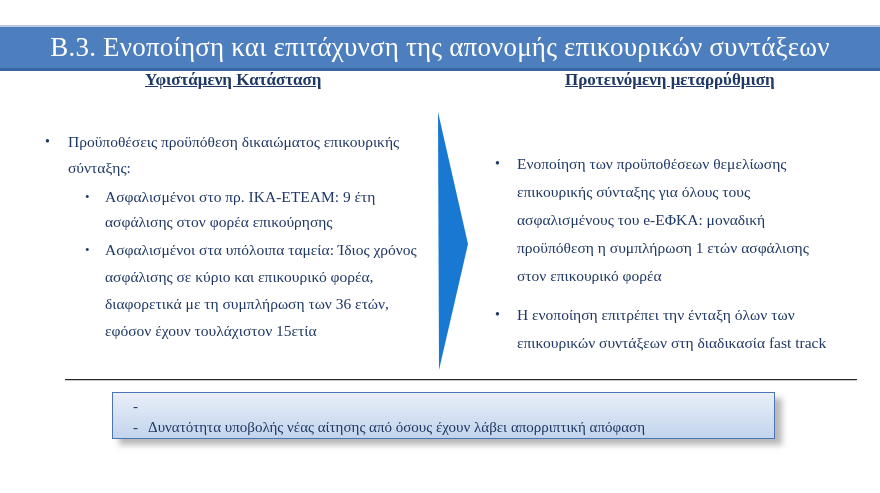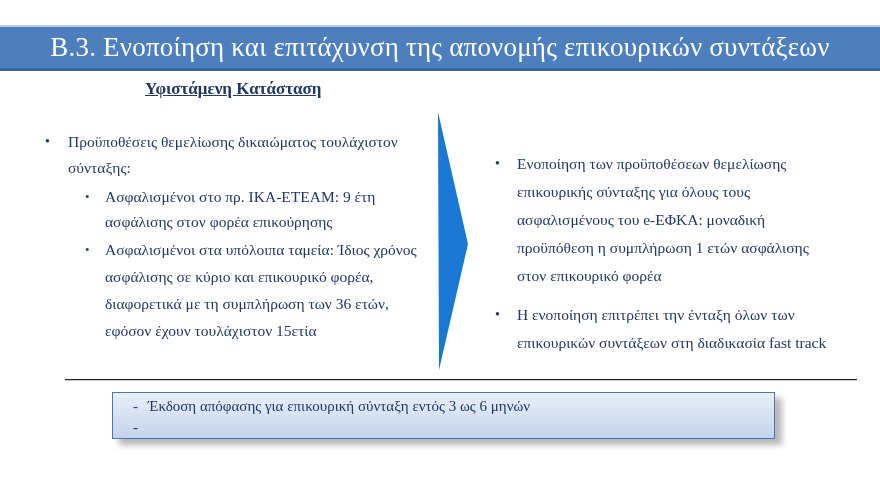--- a/index.html
+++ b/index.html
@@ -19,21 +19,21 @@
     border-bottom: 3px solid #38679f;
     display: flex; align-items: center; justify-content: center; margin-top: 11px;
   }
   .title-bar h1 {
     color: #ffffff; font-size: 27px; font-weight: normal;
     letter-spacing: 0.2px; white-space: nowrap;
   }
 
   
   .col-header {
-    position: absolute; top: 79px;
+    position: absolute; top: 70px;
     color: #1f3864; font-size: 17px; font-weight: bold;
     text-decoration: underline; white-space: nowrap;
   }
   .col-header.left  { left: 145px; }
   .col-header.right { left: 565px; }
 
   
   .bullet-row { position: absolute; display: flex; color: #1f3864; }
   .marker { flex: 0 0 auto; }
 
@@ -72,24 +72,25 @@
 <body>
 
 <div class="slide">
 
   <div class="title-bar">
     <h1>Β.3. Ενοποίηση και επιτάχυνση της απονομής επικουρικών συντάξεων</h1>
   </div>
 
   <div class="col-header left">Υφιστάμενη Κατάσταση</div>
 
+  <div class="col-header right">Προτεινόμενη μεταρρύθμιση</div>
 
   <div class="bullet-row left-main">
     <span class="marker">•</span>
-    <span>Προϋποθέσεις θεμελίωσης δικαιώματος τουλάχιστον σύνταξης:</span>
+    <span>Προϋποθέσεις προϋπόθεση δικαιώματος επικουρικής σύνταξης:</span>
   </div>
 
   <div class="bullet-row left-sub-1">
     <span class="marker">•</span>
     <span>Ασφαλισμένοι στο πρ. ΙΚΑ-ΕΤΕΑΜ: 9 έτη ασφάλισης στον φορέα επικούρησης</span>
   </div>
 
   <div class="bullet-row left-sub-2">
     <span class="marker">•</span>
     <span>Ασφαλισμένοι στα υπόλοιπα ταμεία: Ίδιος χρόνος ασφάλισης σε κύριο και επικουρικό φορέα, διαφορετικά με τη συμπλήρωση των 36 ετών, εφόσον έχουν τουλάχιστον 15ετία</span>
@@ -109,20 +110,20 @@
   <div class="bullet-row right-b-2">
     <span class="marker">•</span>
     <span>Η ενοποίηση επιτρέπει την ένταξη όλων των επικουρικών συντάξεων στη διαδικασία fast track</span>
   </div>
 
   <div class="divider"></div>
 
   <div class="bottom-box">
     <div class="box-line">
       <span class="marker">-</span>
-      <span>Έκδοση απόφασης για επικουρική σύνταξη εντός 3 ως 6 μηνών</span>
     </div>
     <div class="box-line">
       <span class="marker">-</span>
+      <span>Δυνατότητα υποβολής νέας αίτησης από όσους έχουν λάβει απορριπτική απόφαση</span>
     </div>
   </div>
 
 </div>
 
 </body></html>

